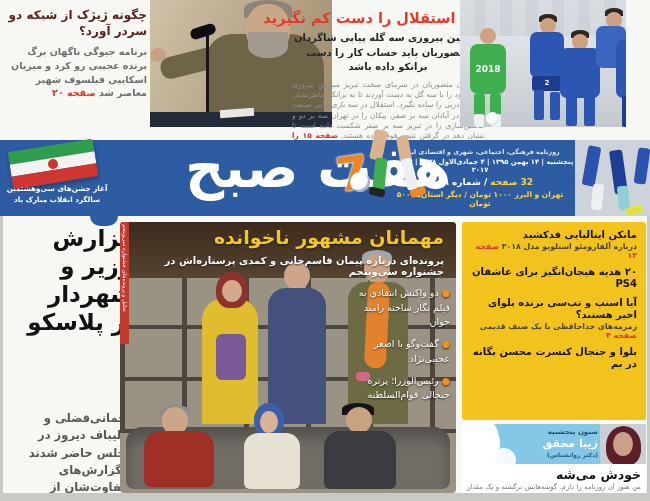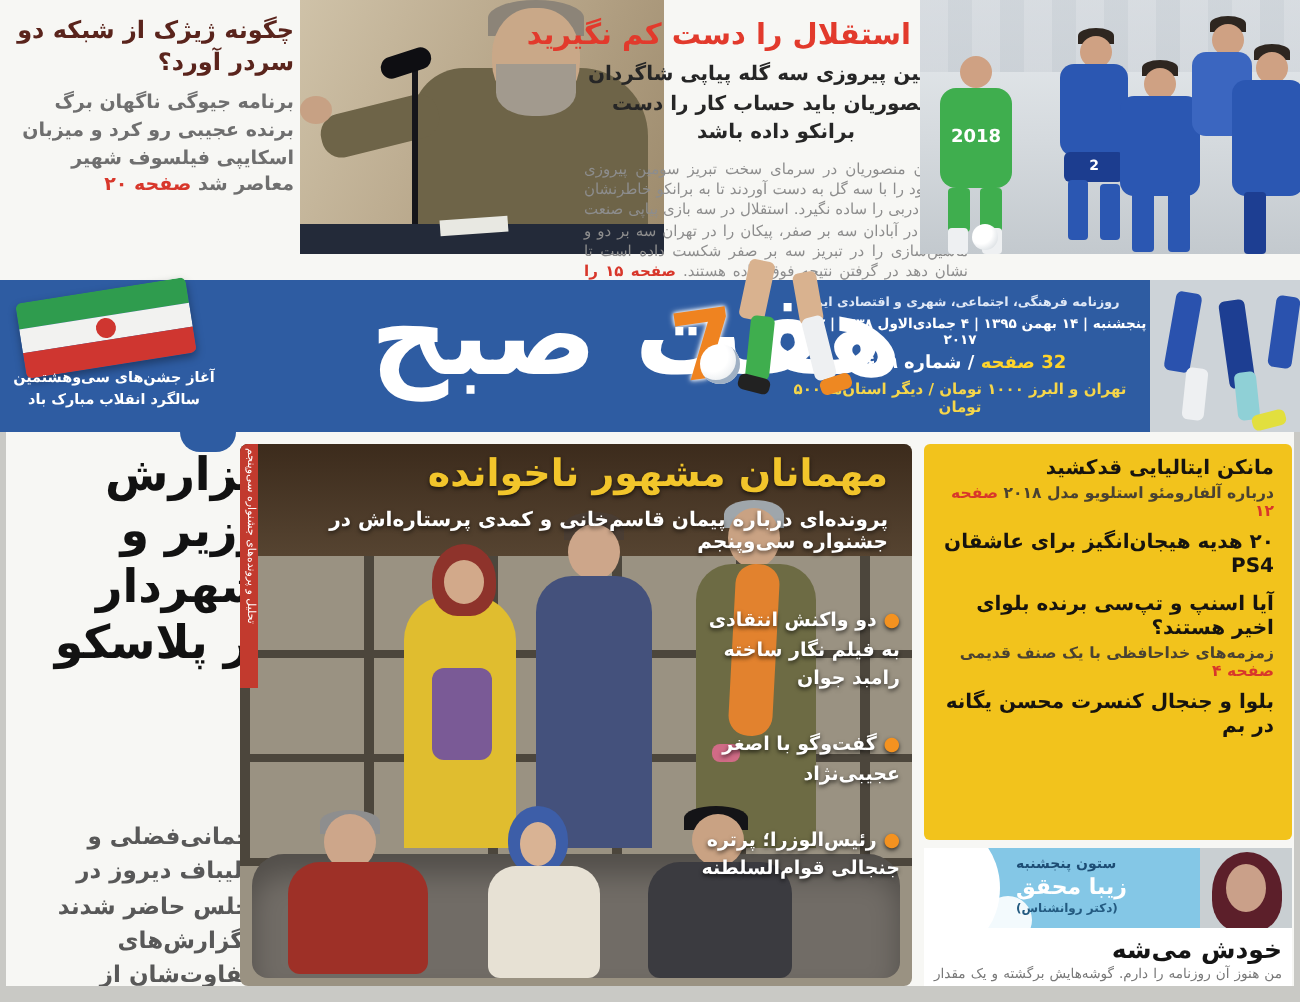--- a/index.html
+++ b/index.html
@@ -32,21 +32,21 @@
   .zz-desk{position:absolute;left:0;bottom:0;width:100%;height:15px;background:#232a39;}
   .zz-paper{position:absolute;left:70px;bottom:10px;width:34px;height:8px;background:#e8e8e2;transform:rotate(-4deg);}
 
   
   .tm{position:absolute;left:292px;top:10px;width:192px;}
   .tm-headline{font-size:14.5px;font-weight:900;color:#e23a2c;text-align:center;white-space:nowrap;}
   .tm-subhead{margin-top:5px;font-size:10px;line-height:1.45;font-weight:800;color:#262626;text-align:center;}
   .tm-body{margin-top:5px;font-size:7.5px;line-height:1.38;color:#8d8d8d;text-align:justify;}
 
   
-  .fb{position:absolute;left:460px;top:0;width:190px;height:127px;overflow:hidden;
+  .fb{position:absolute;left:460px;top:0;width:166px;height:127px;overflow:hidden;
     background:linear-gradient(180deg,#e8ecef 0%,#d5dade 55%,#c3c9ce 100%);}
   .fb-stand{position:absolute;top:0;left:0;height:36px;width:100%;opacity:.6;
     background:repeating-linear-gradient(90deg,#cdd2d8 0 14px,#bfc6cd 14px 26px);}
   .head{position:absolute;width:16px;height:16px;background:#cfa183;border-radius:50%;}
   .hair{position:absolute;width:18px;height:8px;background:#2e2620;border-radius:50% 50% 0 0;}
   .shirt-blue{position:absolute;background:#2b57b2;border-radius:7px;}
   .shorts-blue{position:absolute;background:#1c3d8f;border-radius:3px;color:#fff;font-size:7px;font-weight:800;text-align:center;line-height:15px;}
   .leg-blue{position:absolute;background:#2b57b2;border-radius:2px;}
   .keeper-shirt{position:absolute;left:10px;top:44px;width:36px;height:50px;background:#3fae4e;border-radius:8px;
     color:#fff;font-size:9px;font-weight:800;display:flex;align-items:center;justify-content:center;}
@@ -97,41 +97,41 @@
                      repeating-linear-gradient(0deg,#4c463c 0 4px,transparent 4px 52px);}
   .cf-couch{position:absolute;left:6px;right:6px;bottom:4px;height:62px;background:#716c66;
     border-radius:16px 16px 8px 8px;box-shadow:inset 0 10px 14px rgba(0,0,0,.28);}
   .cf-ribbon{position:absolute;left:0;top:0;width:9px;height:122px;background:#c23a2e;z-index:6;overflow:hidden;}
   .cf-ribbon span{writing-mode:vertical-rl;font-size:5.5px;color:#fff;display:block;margin:2px auto 0;line-height:9px;}
   .cf-headline{position:absolute;top:4px;right:12px;left:40px;text-align:right;font-size:19px;font-weight:900;
     color:#f2c52b;text-shadow:0 1px 2px rgba(0,0,0,.6);z-index:5;}
   .cf-subhead{position:absolute;top:33px;right:12px;left:8px;font-size:10px;font-weight:700;color:#fff;
     text-align:right;text-shadow:0 1px 2px rgba(0,0,0,.6);z-index:5;}
   .cf-bullets{position:absolute;top:64px;right:6px;width:100px;text-align:right;z-index:5;}
-  .cf-bullet{font-size:9.5px;font-weight:700;line-height:1.55;margin-bottom:7px;color:#fff;
-    text-shadow:0 1px 2px rgba(0,0,0,.7);margin-top:18px;}
+  .cf-bullet{font-size:9.5px;font-weight:400;line-height:1.55;margin-bottom:7px;color:#fff;
+    text-shadow:0 1px 2px rgba(0,0,0,.7);}
   .cf-dot{color:#f49220;}
   .fig{position:absolute;}
 
   
   .yb{position:absolute;left:462px;top:222px;width:184px;height:198px;background:#f2c31c;border-radius:3px;
     padding:7px 9px;overflow:hidden;}
   .yb-item{margin-bottom:6px;text-align:right;}
   .yb-title{font-size:10px;font-weight:900;color:#17140f;line-height:1.22;}
   .yb-sub{font-size:7.8px;font-weight:700;color:#4a4232;margin-top:1px;}
 
   
   .bc{position:absolute;left:462px;top:424px;width:184px;height:69px;background:#ffffff;overflow:hidden;}
   .bc-banner{position:relative;height:40px;background:#84c7e6;overflow:hidden;}
   .bc-blob{position:absolute;left:-16px;top:-12px;width:54px;height:64px;background:#fff;border-radius:50%;}
   .bc-blob2{position:absolute;left:30px;top:24px;width:24px;height:24px;background:#fff;border-radius:50%;opacity:.9;}
   .bc-photo{position:absolute;right:0;top:0;width:46px;height:40px;background:#c9cfd2;overflow:hidden;}
   .bc-hijab{position:absolute;right:5px;top:2px;width:35px;height:40px;background:#5c1f2a;border-radius:50% 50% 40% 40%;}
   .bc-face{position:absolute;right:13px;top:8px;width:20px;height:24px;background:#caa089;border-radius:50%;}
-  .bc-text{position:absolute;right:48px;top:4px;width:90px;text-align:left;}
+  .bc-text{position:absolute;right:48px;top:4px;width:90px;text-align:right;}
   .bc-label{font-size:7px;font-weight:700;color:#1d4d74;}
   .bc-name{font-size:11px;font-weight:900;color:#fff;margin-top:1px;}
   .bc-role{font-size:6px;font-weight:700;color:#235a80;margin-top:1px;}
   .bc-headline{text-align:right;font-size:12.5px;font-weight:900;color:#141414;padding:3px 5px 0;}
   .bc-body{text-align:justify;font-size:6.8px;line-height:1.45;color:#787878;padding:1px 5px;}
 
   
   .edge{position:absolute;background:#c9c9c5;z-index:7;}
 </style>
 </head>

